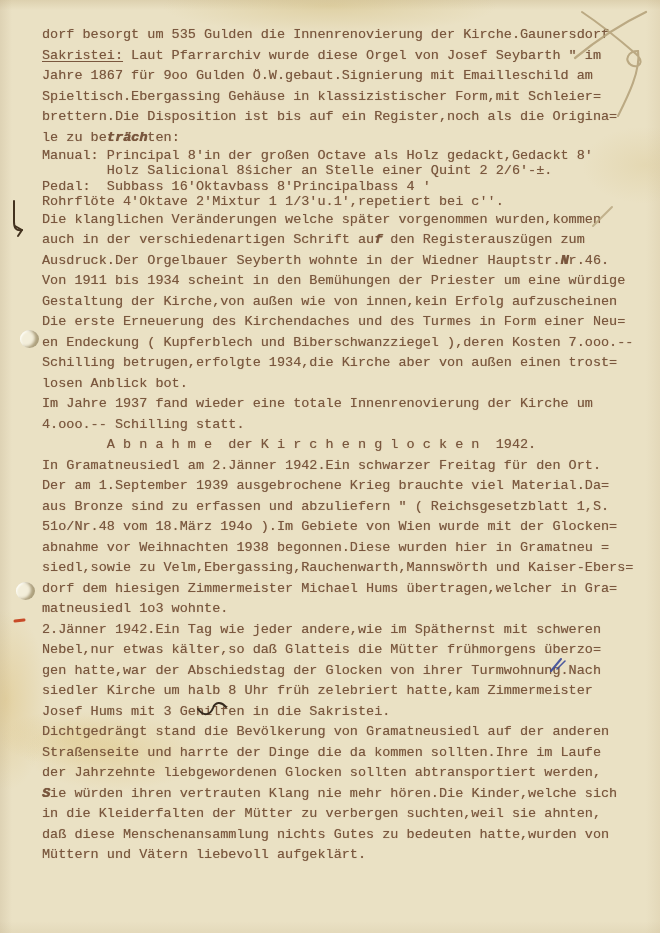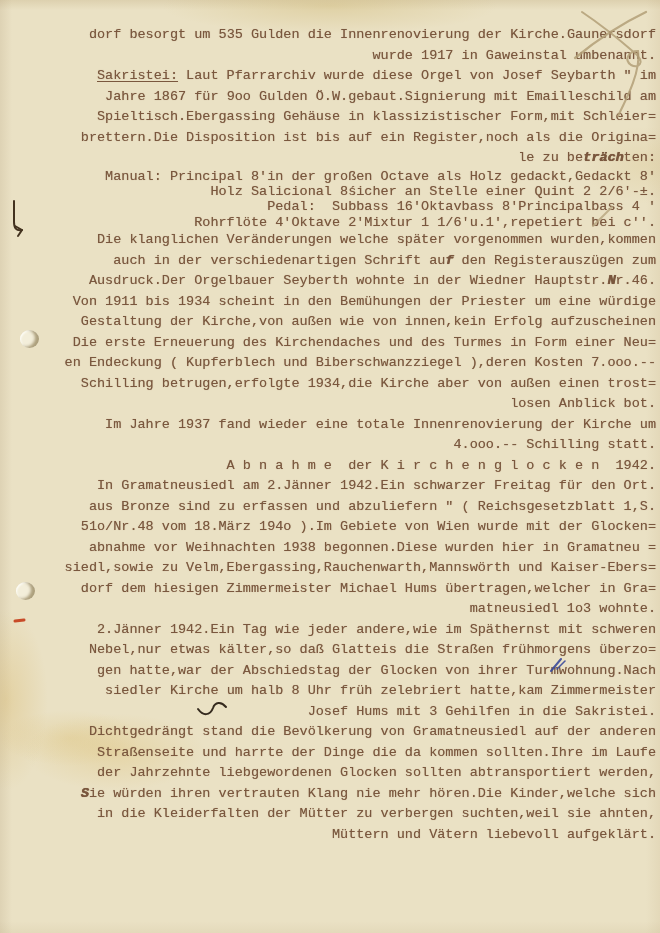--- a/index.html
+++ b/index.html
@@ -36,61 +36,62 @@
     box-shadow:inset -4px -1px 3px rgba(148,132,92,.75), inset 1px 1px 2px rgba(255,255,252,.9);
   }
   .hole1{left:20px;top:330px;}
   .hole2{left:16px;top:582px;}
 </style>
 </head>
 <body>
 
 <div class="page">
 
-  <div class="doc" style="color: rgb(122, 87, 62); text-align: right;">
+  <div class="doc" style="color: rgb(122, 87, 62);">
       <div class="line"><span>dorf besorgt um 535 Gulden die Innenrenovierung der Kirche.Gaunersdorf</span></div>
-      <div class="line"><span>wurde 1917 in Gaweinstal umbenannt.</span></div>
       <div class="line"><span class="u">Sakristei:</span><span> Laut Pfarrarchiv wurde diese Orgel von Josef Seybarth " im</span></div>
       <div class="line"><span>Jahre 1867 für 9oo Gulden Ö.W.gebaut.Signierung mit Emailleschild am</span></div>
       <div class="line"><span>Spieltisch.Ebergassing Gehäuse in klassizistischer Form,mit Schleier=</span></div>
       <div class="line"><span>brettern.Die Disposition ist bis auf ein Register,noch als die Origina=</span></div>
       <div class="line"><span>le zu be</span><span class="b">träch</span><span>ten:</span></div>
       <div class="line tight"><span>Manual: Principal 8'in der großen Octave als Holz gedackt,Gedackt 8'</span></div>
       <div class="line tight"><span>        Holz Salicional 8śicher an Stelle einer Quint 2 2/6'-±.</span></div>
       <div class="line tight"><span>Pedal:  Subbass 16'Oktavbass 8'Principalbass 4 '</span></div>
-      <div class="line tight"><span>Rohrflöte 4'Oktave 2'Mixtur 1 1/6'u.1',repetiert bei c''.</span></div>
+      <div class="line tight"><span>Rohrflöte 4'Oktave 2'Mixtur 1 1/3'u.1',repetiert bei c''.</span></div>
       <div class="line"><span>Die klanglichen Veränderungen welche später vorgenommen wurden,kommen</span></div>
       <div class="line"><span>auch in der verschiedenartigen Schrift au</span><span class="b">f</span><span> den Registerauszügen zum</span></div>
       <div class="line"><span>Ausdruck.Der Orgelbauer Seyberth wohnte in der Wiedner Hauptstr.</span><span class="b">N</span><span>r.46.</span></div>
       <div class="line"><span>Von 1911 bis 1934 scheint in den Bemühungen der Priester um eine würdige</span></div>
       <div class="line"><span>Gestaltung der Kirche,von außen wie von innen,kein Erfolg aufzuscheinen</span></div>
       <div class="line"><span>Die erste Erneuerung des Kirchendaches und des Turmes in Form einer Neu=</span></div>
       <div class="line"><span>en Endeckung ( Kupferblech und Biberschwanzziegel ),deren Kosten 7.ooo.--</span></div>
       <div class="line"><span>Schilling betrugen,erfolgte 1934,die Kirche aber von außen einen trost=</span></div>
       <div class="line"><span>losen Anblick bot.</span></div>
       <div class="line"><span>Im Jahre 1937 fand wieder eine totale Innenrenovierung der Kirche um</span></div>
       <div class="line"><span>4.ooo.-- Schilling statt.</span></div>
       <div class="line"><span>        A b n a h m e  der K i r c h e n g l o c k e n  1942.</span></div>
       <div class="line"><span>In Gramatneusiedl am 2.Jänner 1942.Ein schwarzer Freitag für den Ort.</span></div>
+      <div class="line"><span>Der am 1.September 1939 ausgebrochene Krieg brauchte viel Material.Da=</span></div>
       <div class="line"><span>aus Bronze sind zu erfassen und abzuliefern " ( Reichsgesetzblatt 1,S.</span></div>
       <div class="line"><span>51o/Nr.48 vom 18.März 194o ).Im Gebiete von Wien wurde mit der Glocken=</span></div>
       <div class="line"><span>abnahme vor Weihnachten 1938 begonnen.Diese wurden hier in Gramatneu =</span></div>
       <div class="line"><span>siedl,sowie zu Velm,Ebergassing,Rauchenwarth,Mannswörth und Kaiser-Ebers=</span></div>
       <div class="line"><span>dorf dem hiesigen Zimmermeister Michael Hums übertragen,welcher in Gra=</span></div>
       <div class="line"><span>matneusiedl 1o3 wohnte.</span></div>
       <div class="line"><span>2.Jänner 1942.Ein Tag wie jeder andere,wie im Späthernst mit schweren</span></div>
-      <div class="line"><span>Nebel,nur etwas kälter,so daß Glatteis die Straßen frühmorgens überzo=</span></div>
+      <div class="line"><span>Nebel,nur etwas kälter,so daß Glatteis die Mütter frühmorgens überzo=</span></div>
       <div class="line"><span>gen hatte,war der Abschiedstag der Glocken von ihrer Turmwohnung.Nach</span></div>
       <div class="line"><span>siedler Kirche um halb 8 Uhr früh zelebriert hatte,kam Zimmermeister</span></div>
       <div class="line"><span>Josef Hums mit 3 Gehilfen in die Sakristei.</span></div>
       <div class="line"><span>Dichtgedrängt stand die Bevölkerung von Gramatneusiedl auf der anderen</span></div>
       <div class="line"><span>Straßenseite und harrte der Dinge die da kommen sollten.Ihre im Laufe</span></div>
       <div class="line"><span>der Jahrzehnte liebgewordenen Glocken sollten abtransportiert werden,</span></div>
       <div class="line"><span class="b">S</span><span>ie würden ihren vertrauten Klang nie mehr hören.Die Kinder,welche sich</span></div>
       <div class="line"><span>in die Kleiderfalten der Mütter zu verbergen suchten,weil sie ahnten,</span></div>
+      <div class="line"><span>daß diese Menschenansammlung nichts Gutes zu bedeuten hatte,wurden von</span></div>
       <div class="line"><span>Müttern und Vätern liebevoll aufgeklärt.</span></div>
     </div>
 
   <svg class="marks" width="660" height="933" viewBox="0 0 660 933">
 
     <g opacity="0.85">
       <path d="M575,58 C598,39 621,24 646,12" fill="none" stroke-width="2.3" stroke-linecap="round" stroke="#b3a078"></path>
       <path d="M582,12 C603,26 621,41 636,54 C645,62 639,69 631,65 C624,60 628,51 638,51 C641,70 628,96 618,116" fill="none" stroke-width="2.1" stroke-linecap="round" stroke="#b3a078"></path>
     </g>
 

